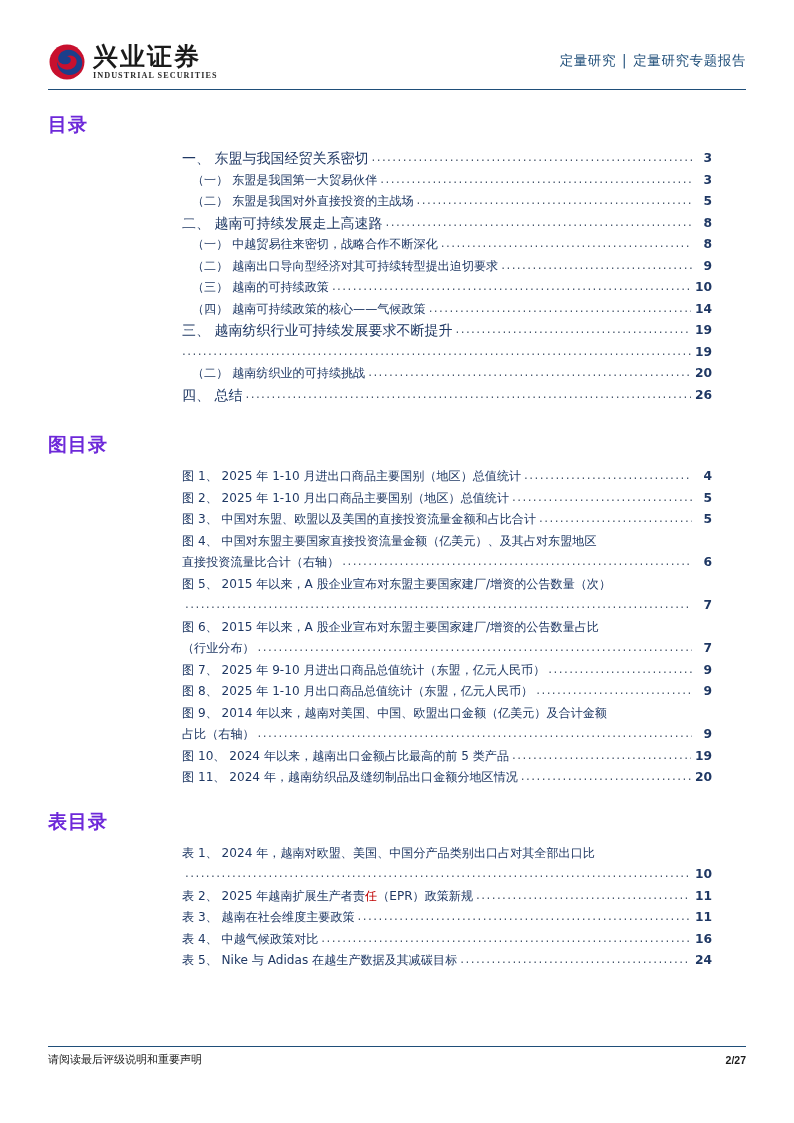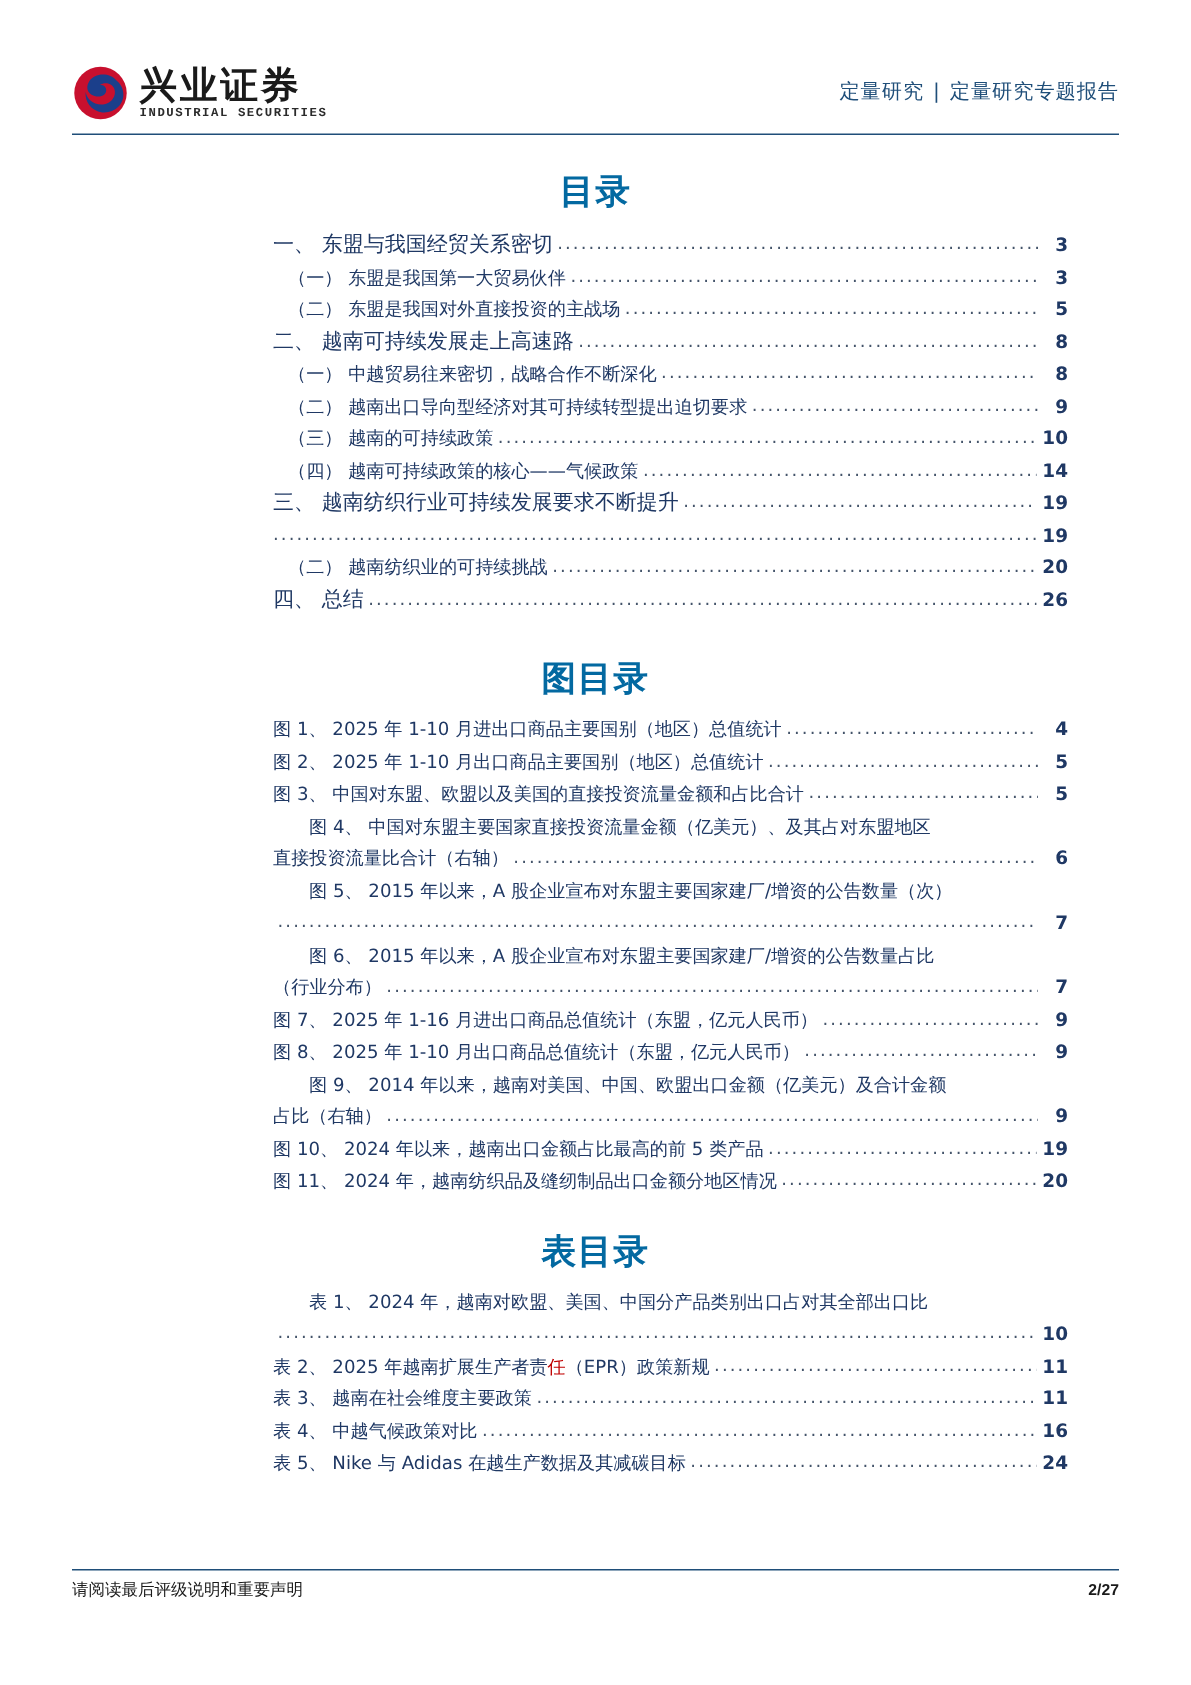--- a/index.html
+++ b/index.html
@@ -51,21 +51,21 @@
   }
   .logo-cn {
     font-family: "DejaVu Sans", sans-serif;
     font-size: 25px;
     font-weight: 700;
     color: #1a1a1a;
     letter-spacing: 2px;
     line-height: 1.05;
   }
   .logo-en {
-    font-family: Liberation Mono, monospace;
+    font-family: Liberation Serif, serif;
     font-size: 8.2px;
     font-weight: 700;
     color: #2b2b2b;
     letter-spacing: 1.05px;
     margin-top: 2px;
   }
   .header-right {
     font-family: "DejaVu Sans", sans-serif;
     font-size: 13.5px;
     color: #1f4e79;
@@ -88,25 +88,25 @@
 
   
   .content {
     position: absolute;
     left: 48px;
     top: 104px;
     width: 698px;
   }
 
   .section-title {
-    text-align: center;
-    font-family: "DejaVu Sans", sans-serif;
-    font-size: 23px;
+    text-align: left;
+    font-family: "DejaVu Sans", sans-serif;
+    font-size: 19px;
     font-weight: 700;
-    color: #0369a1;
+    color: #6d28d9;
     letter-spacing: 1px;
   }
   .toc-title-main { margin: 8px 0 10px 0; }
   .fig-title { margin: 26px 0 8px 0; }
   .tab-title { margin: 20px 0 8px 0; }
 
   .toc-list {
     margin: 0;
     padding: 0;
     list-style: none;
@@ -160,21 +160,20 @@
   
   .toc-wrap {
     font-family: "DejaVu Sans", sans-serif;
     font-size: 12.1px;
     color: #1f3864;
     line-height: 21.5px;
   }
   .toc-wrap .first-line {
     display: block;
     white-space: nowrap;
-    margin-left: 24px;
   }
 
   .red-accent { color: #c00000; }
 
   
   .footer-rule {
     position: absolute;
     left: 48px;
     top: 1046px;
     width: 698px;
@@ -362,21 +361,21 @@
             <span class="first-line">图 6、 2015 年以来，A 股企业宣布对东盟主要国家建厂/增资的公告数量占比</span>
             <div class="toc-row ">
               <span class="label">（行业分布）</span>
               <span class="leader"></span>
               <span class="pg">7</span>
             </div>
           </div>
         </li>
         <li>
           <div class="toc-row ">
-            <span class="label">图 7、 2025 年 1-16 月进出口商品总值统计（东盟，亿元人民币）</span>
+            <span class="label">图 7、 2025 年 9-10 月进出口商品总值统计（东盟，亿元人民币）</span>
             <span class="leader"></span>
             <span class="pg">9</span>
           </div>
         </li>
         <li>
           <div class="toc-row ">
             <span class="label">图 8、 2025 年 1-10 月出口商品总值统计（东盟，亿元人民币）</span>
             <span class="leader"></span>
             <span class="pg">9</span>
           </div>

